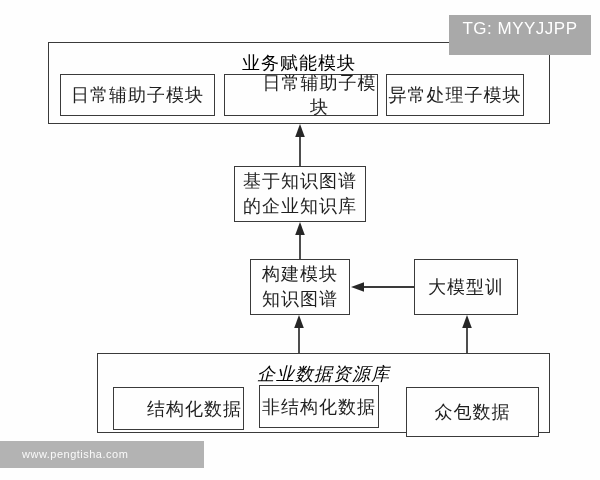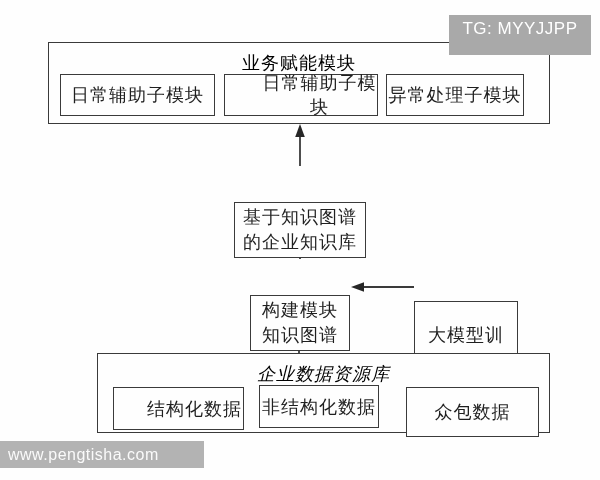--- a/index.html
+++ b/index.html
@@ -45,32 +45,31 @@
   }
   .two-line {
     display: flex;
     flex-direction: column;
     align-items: center;
     justify-content: center;
     font-size: 18px;
     letter-spacing: 1px;
     line-height: 25px;
     text-align: center;
-    margin-top: 36px;
   }
   
   .business-box { left: 48px; top: 42px; width: 502px; height: 82px; }
   .business-title { margin-top: 8px; }
   .sub-work    { left: 11px;  top: 31px; width: 155px; height: 42px; }
   .sub-daily   { left: 175px; top: 31px; width: 154px; height: 42px; padding-left: 37px; }
   .sub-except  { left: 337px; top: 31px; width: 138px; height: 42px; }
   
   .kb-box  { left: 234px; top: 166px; width: 132px; height: 56px; }
   .kgc-box { left: 250px; top: 259px; width: 100px; height: 56px; }
-  .llm-box { left: 414px; top: 265px; width: 104px; height: 69px; }
+  .llm-box { left: 414px; top: 259px; width: 104px; height: 56px; }
   
   .repo-box { left: 97px; top: 353px; width: 453px; height: 80px; }
   .repo-title { margin-top: 8px; font-style: italic; }
   .src-structured   { left: 15px;  top: 33px; width: 131px; height: 43px; padding-left: 32px; }
   .src-unstructured { left: 161px; top: 31px; width: 120px; height: 43px; }
   .src-crowd        { left: 308px; top: 33px; width: 133px; height: 50px; }
   
   .tg-badge {
     position: absolute;
     left: 449px; top: 15px;
@@ -81,23 +80,23 @@
     line-height: 28px;
     text-align: center;
     letter-spacing: 0.5px;
   }
   .watermark {
     position: absolute;
     left: 0; top: 441px;
     width: 204px; height: 27px;
     background: #b3b3b3;
     color: #fafafa;
-    font-size: 16px;
+    font-size: 11px;
     line-height: 27px;
-    padding-left: 8px;
+    padding-left: 22px;
     letter-spacing: 0.5px;
   }
 </style>
 </head>
 <body>
 
 <div class="canvas">
 
   <svg class="connectors" viewBox="0 0 600 480" xmlns="http://www.w3.org/2000/svg">
 

